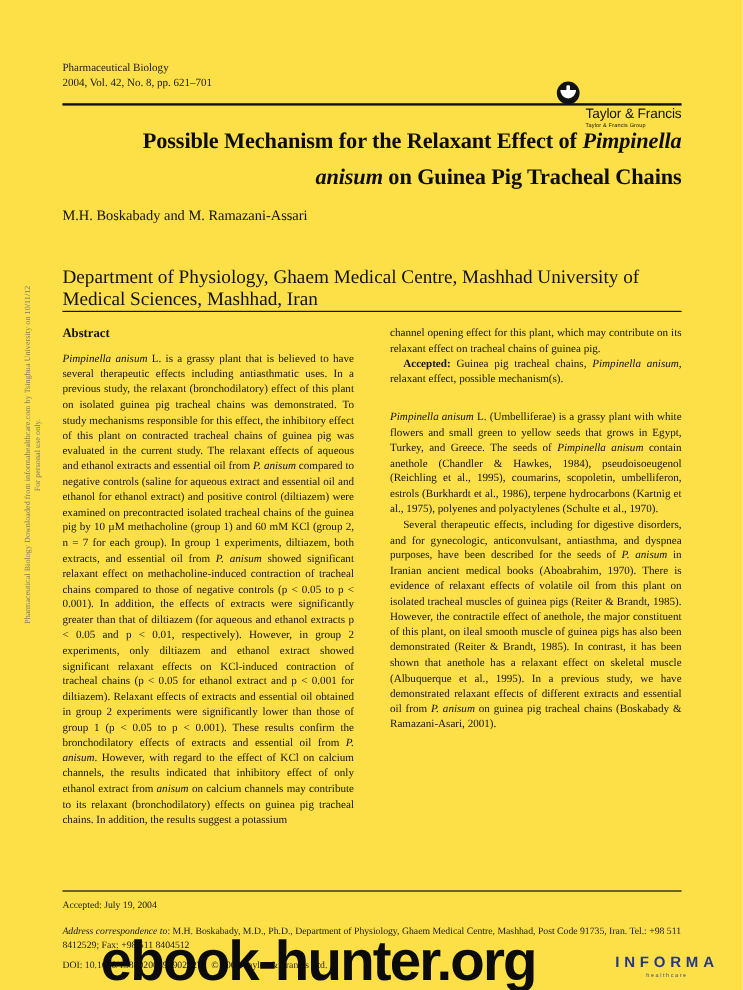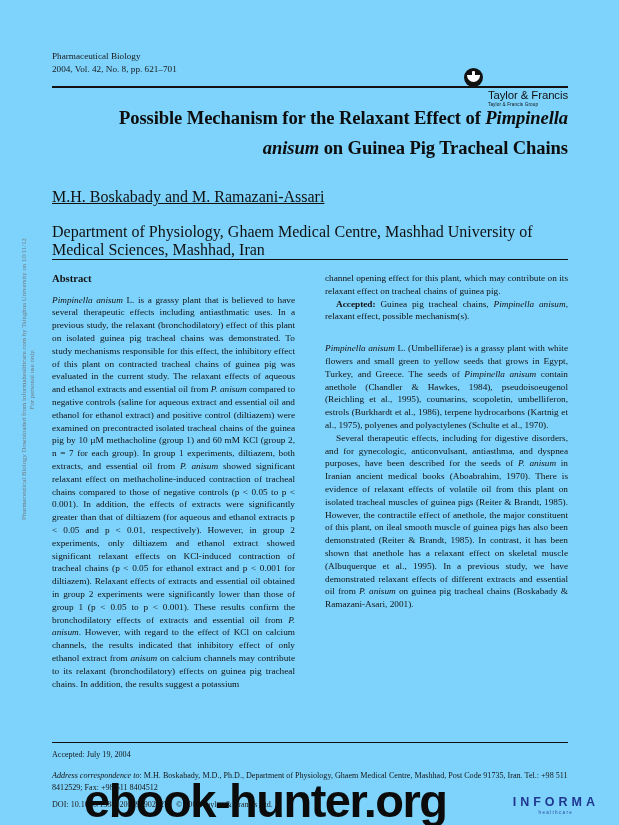--- a/index.html
+++ b/index.html
@@ -12,21 +12,21 @@
     height: 825px;
     overflow: hidden;
     font-family: "Liberation Serif", "DejaVu Serif", serif;
     color: #1a1a1a;
     position: relative;
   }
 
   .page {
     position: absolute;
     inset: 0;
-    background: #7dd3fc;
+    background: #fde047;
   }
 
   
   .sidestrip {
     position: absolute;
     left: 0;
     top: 0;
     width: 44px;
     height: 825px;
   }
@@ -151,25 +151,24 @@
     color: #0d0d0d;
     letter-spacing: -0.1px;
     text-align: right;
   }
   .title em { font-style: italic; }
 
   
   .authors {
     position: absolute;
     left: 52px;
-    top: 188px;
-    width: 516px;
-    font-size: 16px;
+    top: 172px;
+    width: 516px;
+    font-size: 12px;
     color: #111;
-    text-decoration: underline;
   }
   .affiliation {
     position: absolute;
     left: 52px;
     top: 223px;
     width: 516px;
     font-size: 16px;
     color: #111;
   }
 

